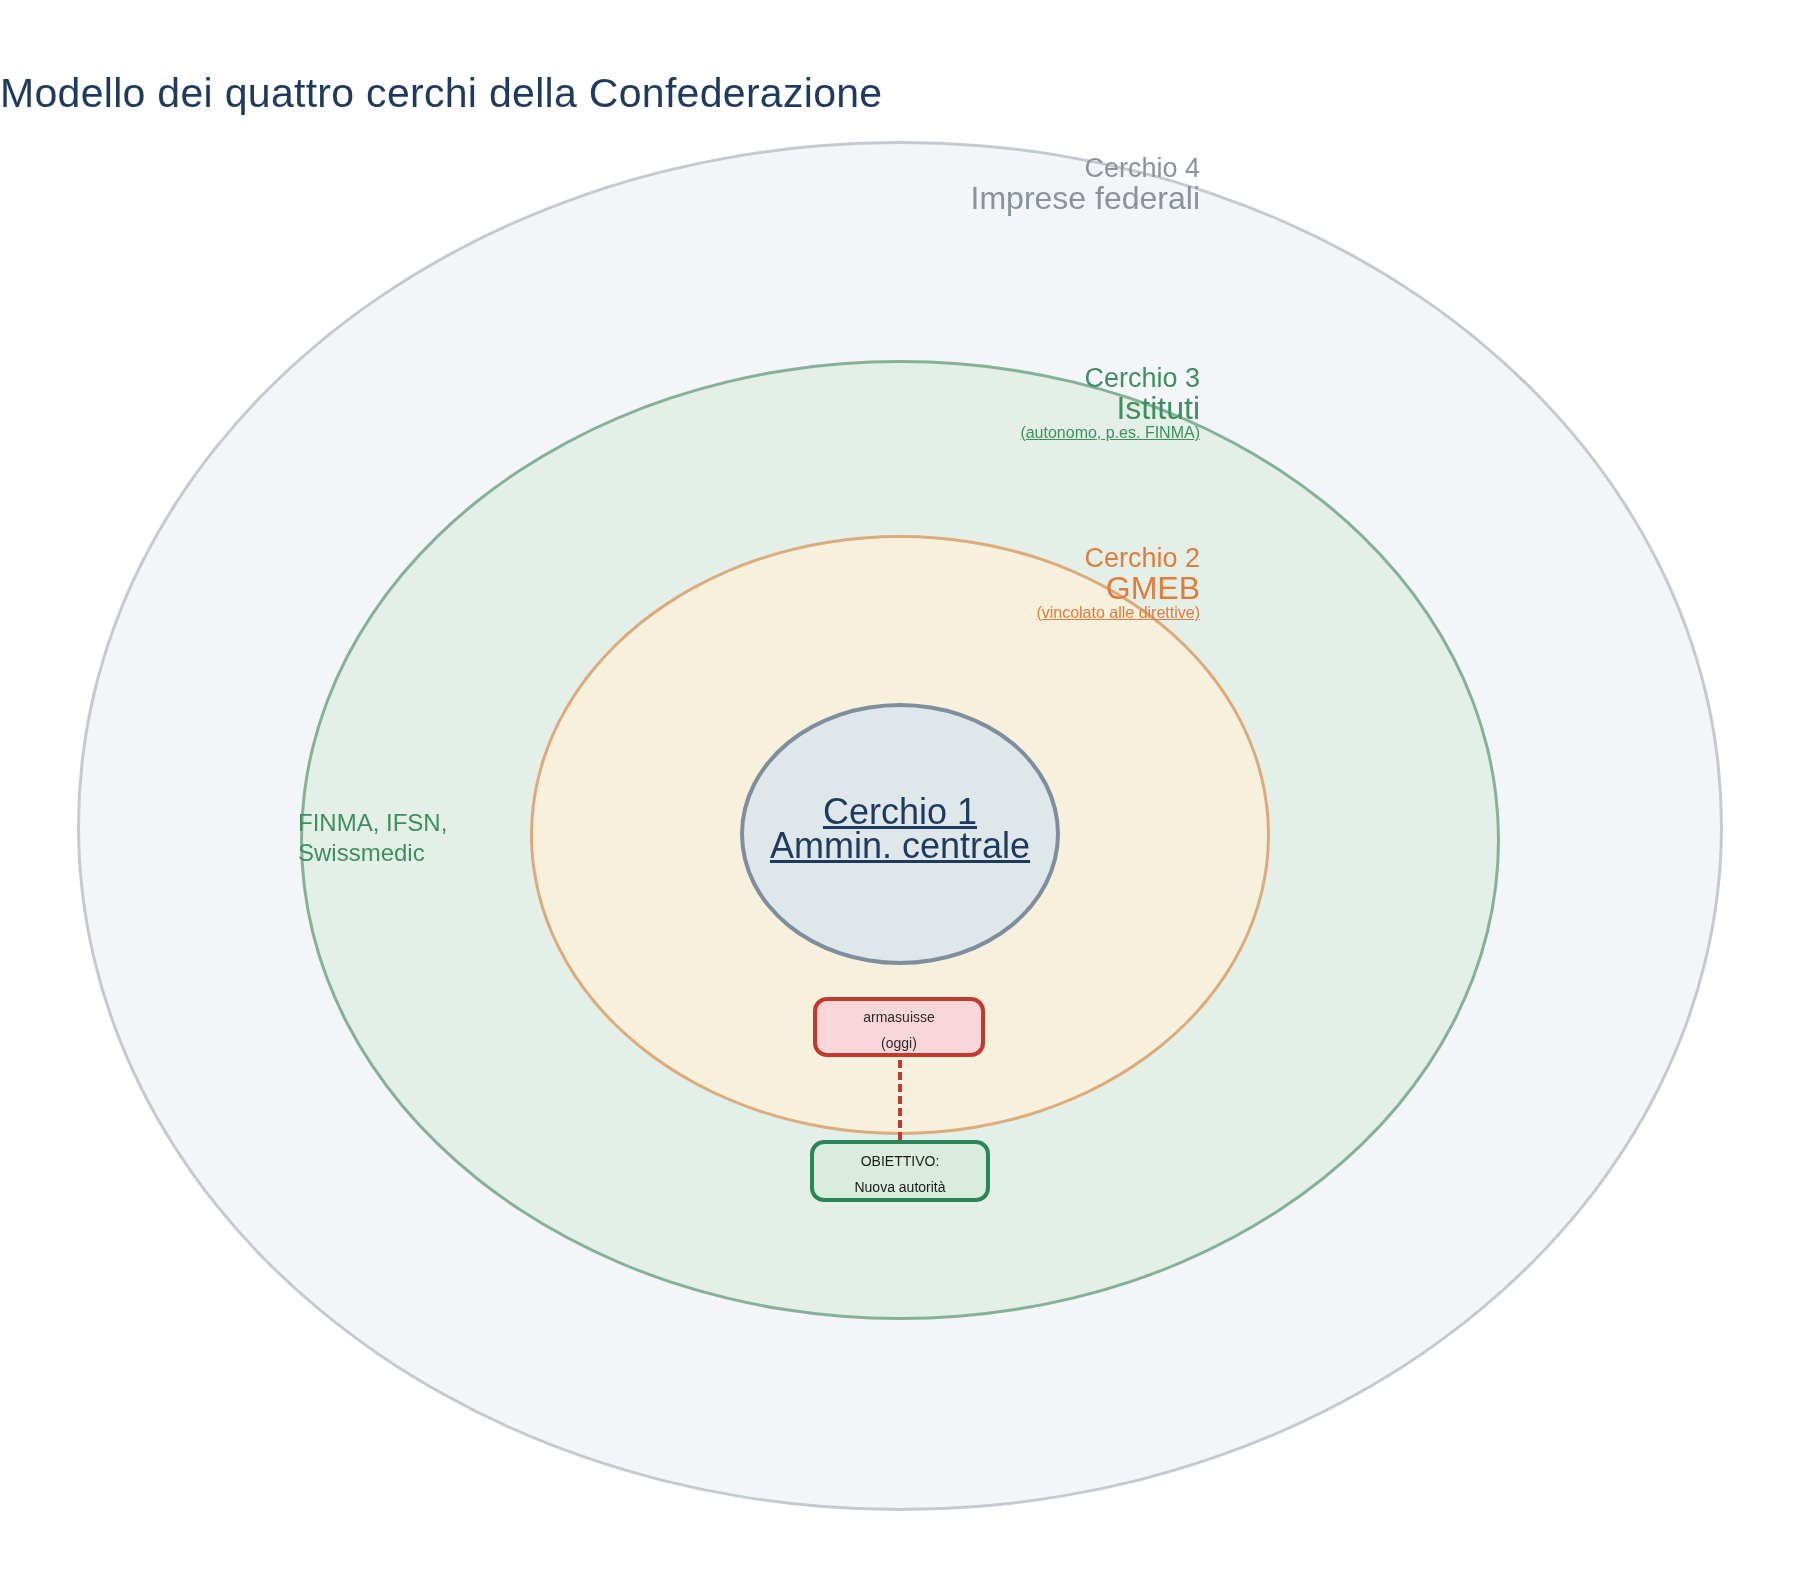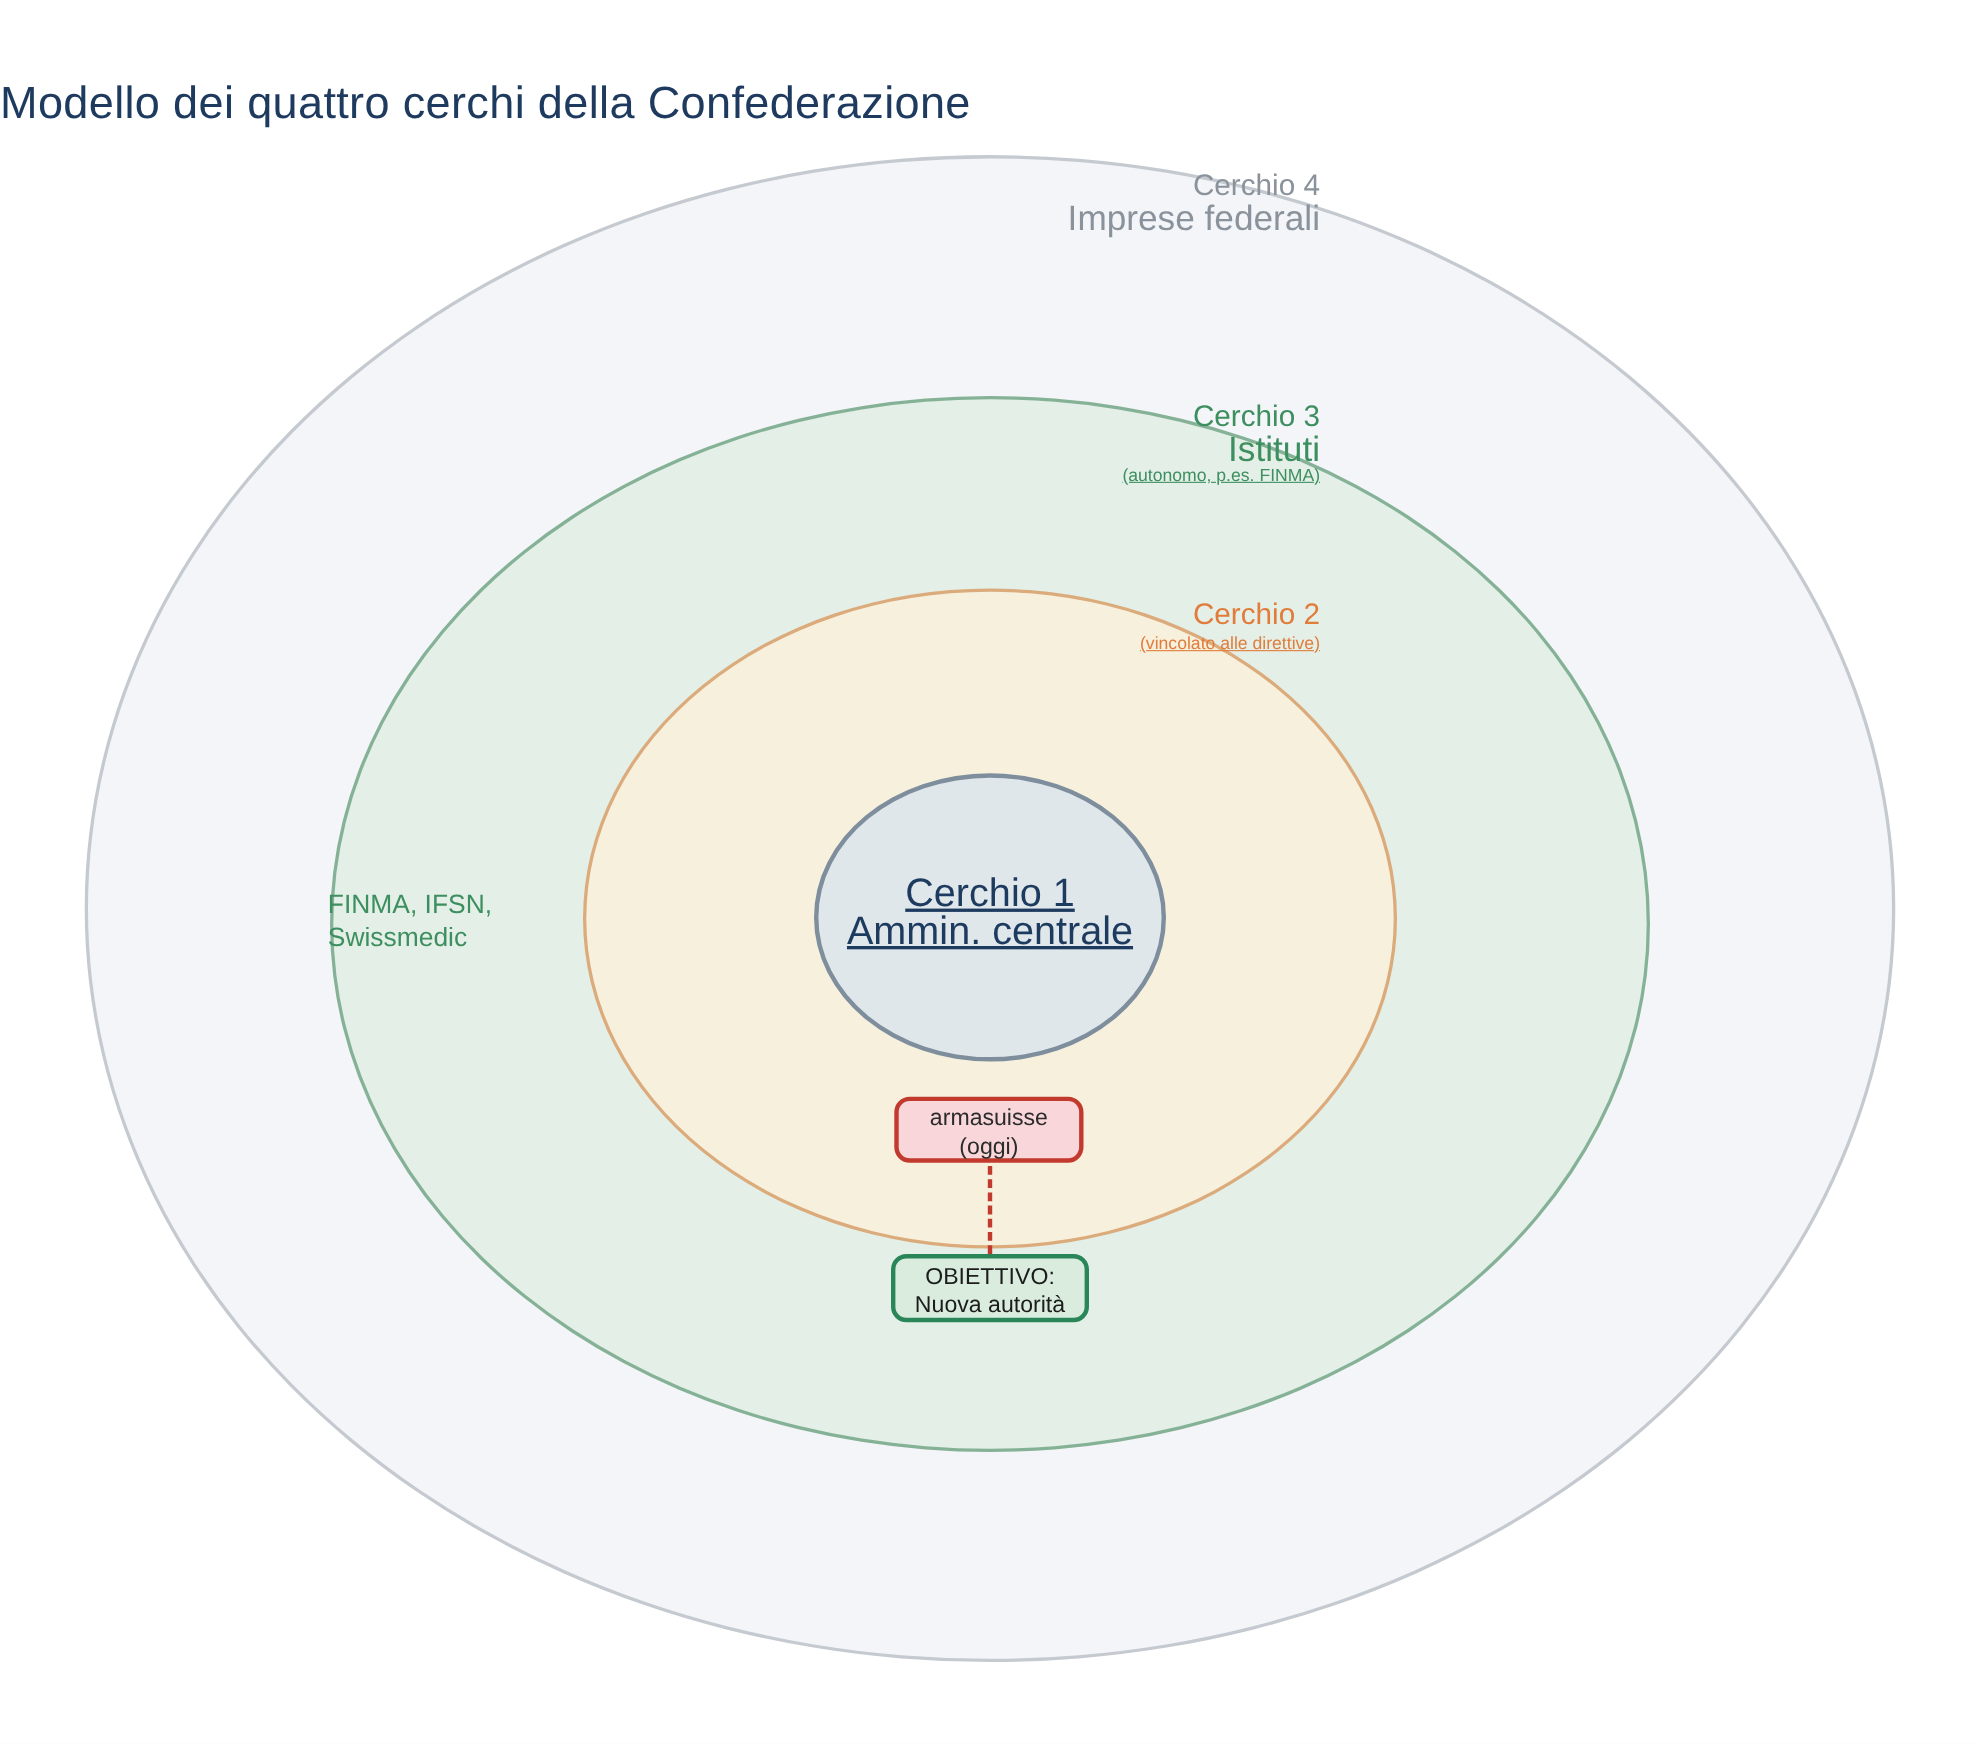--- a/index.html
+++ b/index.html
@@ -83,21 +83,21 @@
     width: 195px;
     color: var(--c3_text);
     font-size: 24px;
     line-height: 30px;
   }
   .callout {
     position: absolute;
     box-sizing: border-box;
     border-radius: 14px;
     text-align: center;
-    font-size: 21px;
+    font-size: 14px;
     line-height: 26px;
   }
   .arma-box {
     left: 813px; top: 997px;
     width: 172px; height: 60px;
     padding-top: 3px;
     background: var(--arma_fill);
     border: 4px solid var(--arma_border);
     color: var(--arma_text);
   }
@@ -142,20 +142,21 @@
   </div>
 
   <div class="ring-label c3-label">
     <div class="main">Cerchio 3</div>
     <div class="sub">Istituti</div>
     <div class="note">(autonomo, p.es. FINMA)</div>
   </div>
 
   <div class="ring-label c2-label">
     <div class="main">Cerchio 2</div>
+    <div class="sub">GMEB</div>
     <div class="note">(vincolato alle direttive)</div>
   </div>
 
   <div class="c1-label">
     <div>Cerchio 1</div>
     <div>Ammin. centrale</div>
   </div>
 
   <div class="side-label">
     <div>FINMA, IFSN,</div>

